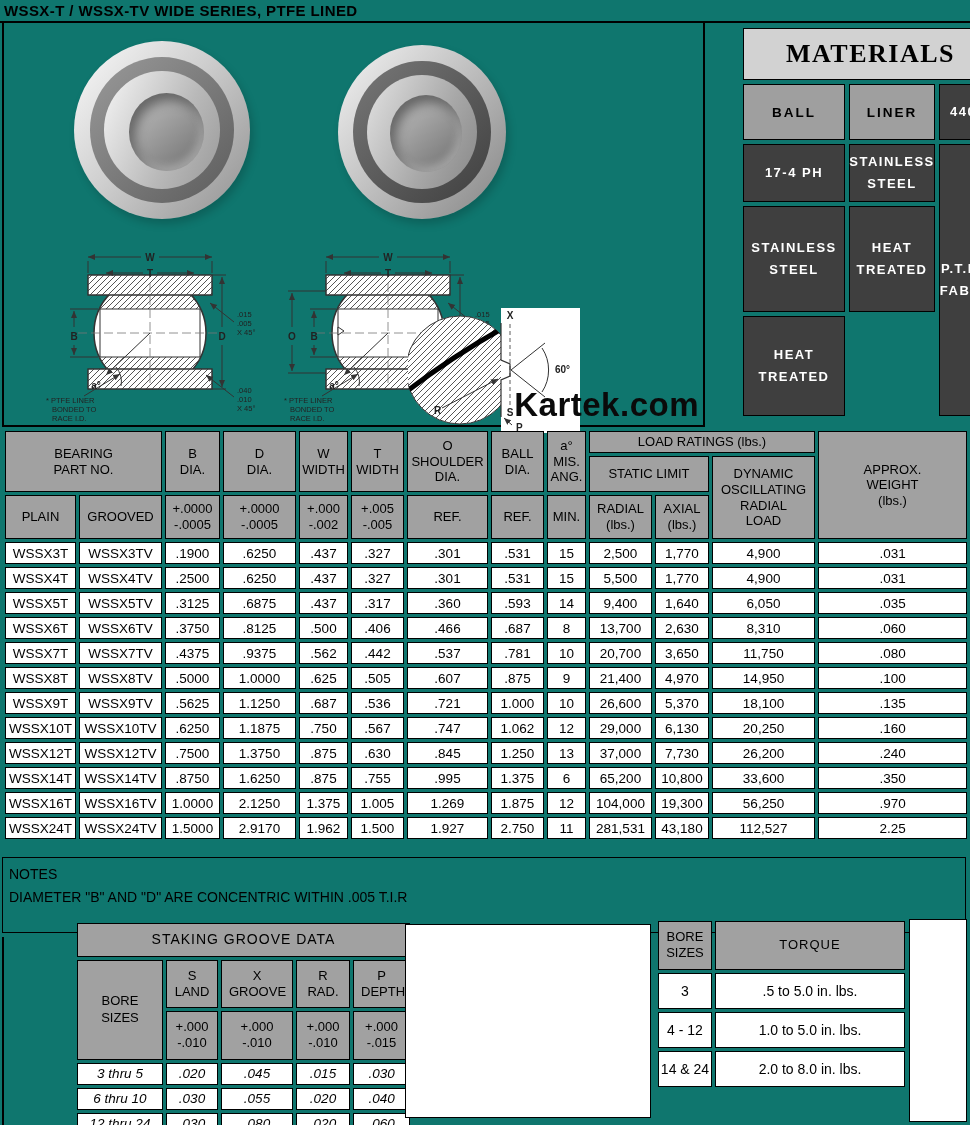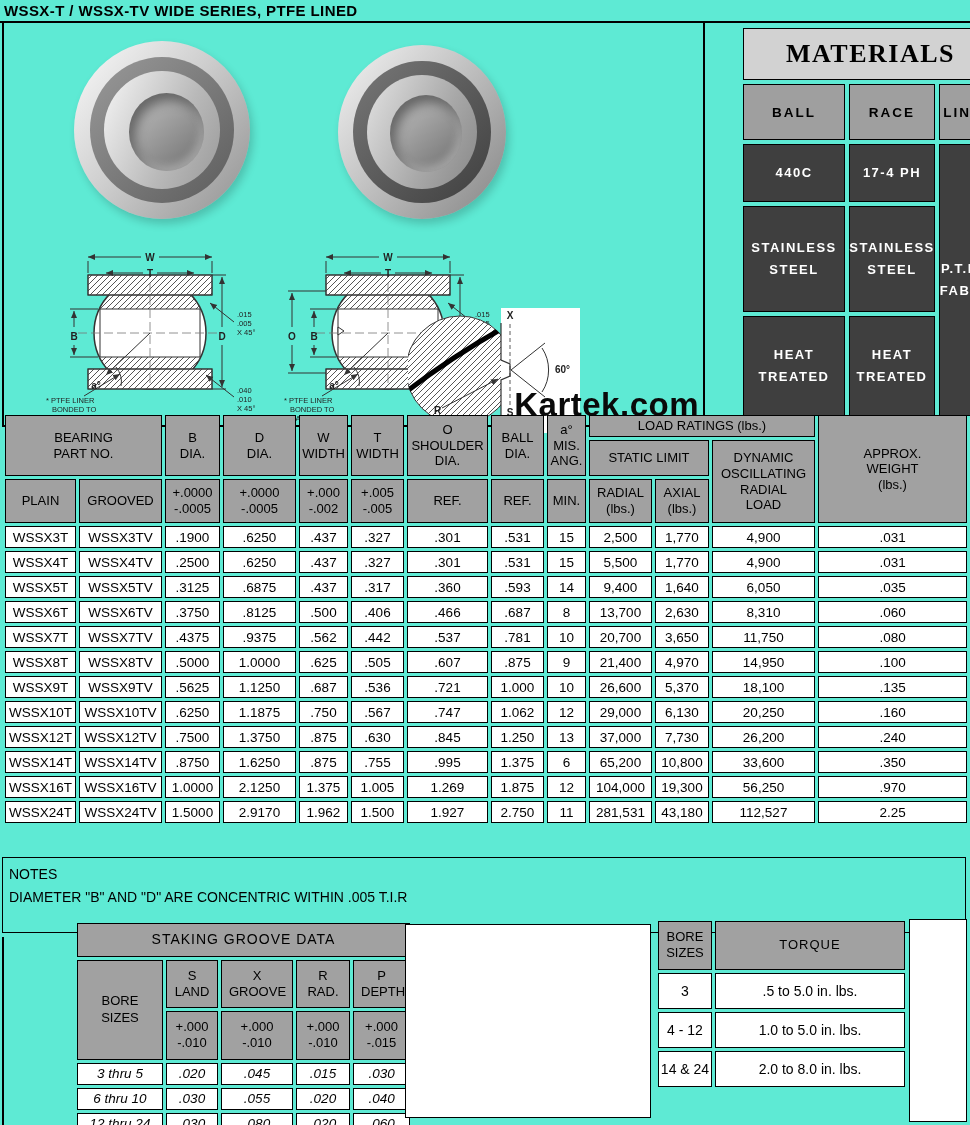--- a/index.html
+++ b/index.html
@@ -1,18 +1,18 @@
 <!DOCTYPE html>
 <html><head>
 <meta charset="utf-8">
 <style>
   * { margin:0; padding:0; box-sizing:border-box; }
   body { background:#fff; }
   #page {
-    position:relative; width:970px; height:1125px; background:#5eead4;
+    position:relative; width:970px; height:1125px; background:#0f766e;
     font-family:"Liberation Sans", sans-serif; color:#000; overflow:hidden;
   }
   
   #title { position:absolute; left:4px; top:2px; font-size:15px; font-weight:bold; letter-spacing:.4px; }
   #title-rule { position:absolute; left:0; top:21px; width:970px; height:2px; background:#000; }
 
   
   #topbox {
     position:absolute; left:2px; top:23px; width:703px; height:404px;
     border:2px solid #000; border-top:none;
@@ -37,21 +37,21 @@
   
   #materials { position:absolute; left:743px; top:28px; width:257px;
     display:grid; grid-template-columns:102px 86px 59px; grid-template-rows:52px 56px 58px 106px 100px; gap:4px; }
   #materials > div { border:1px solid #000; display:flex; align-items:center; justify-content:center; text-align:center; }
   .m-title { grid-column:1 / -1; background:#d2d2d2; font-family:"Liberation Serif", serif; font-weight:bold; font-size:26px; letter-spacing:1.5px; }
   .m-head { background:#9f9f9f; font-weight:bold; font-size:13.5px; letter-spacing:2px; }
   .m-dark { background:#3f3f3f; color:#fff; font-weight:bold; font-size:13px; letter-spacing:1.5px; line-height:1.7; padding:2px; }
   .m-liner { grid-column:3; grid-row:3 / span 3; }
 
   
-  #maintable { position:absolute; left:2px; top:412px; width:964px;
+  #maintable { position:absolute; left:2px; top:428px; width:964px;
     border-collapse:separate; border-spacing:3px; table-layout:fixed; }
   #maintable th, #maintable td { border:1px solid #000; text-align:center; vertical-align:middle; overflow:hidden; }
   #maintable th { background:#a1a1a1; font-weight:normal; font-size:13px; line-height:1.2; white-space:pre-line; padding:1px; }
   #maintable td { background:#fff; font-size:13.5px; height:22px; white-space:nowrap; padding:0 1px; }
   tr.h1 { height:22px; } tr.h2 { height:36px; } tr.h3 { height:44px; }
 
   
   #notes { position:absolute; left:2px; top:857px; width:964px; height:76px;
     border:1px solid #000; padding:5px 6px; font-size:14px; line-height:1.65; }
 
@@ -263,21 +263,20 @@
       <text class="dim-label" x="102" y="108" text-anchor="middle" font-size="8.5">S</text>
       <text class="dim-label" x="108" y="123" font-size="8.5">P</text>
     </svg>
 
     <div id="kartek">Kartek.com</div>
   </div>
 
   <div id="materials">
     <div class="m-title">MATERIALS</div>
     <div class="m-head">BALL</div>
-    <div class="m-head">RACE</div>
     <div class="m-head">LINER</div>
     <div class="m-dark">440C</div>
     <div class="m-dark">17-4 PH</div>
     <div class="m-dark m-liner">P.T.F.E. FABRIC</div>
     <div class="m-dark">STAINLESS STEEL</div>
     <div class="m-dark">STAINLESS STEEL</div>
     <div class="m-dark">HEAT TREATED</div>
     <div class="m-dark">HEAT TREATED</div>
   </div>
 

